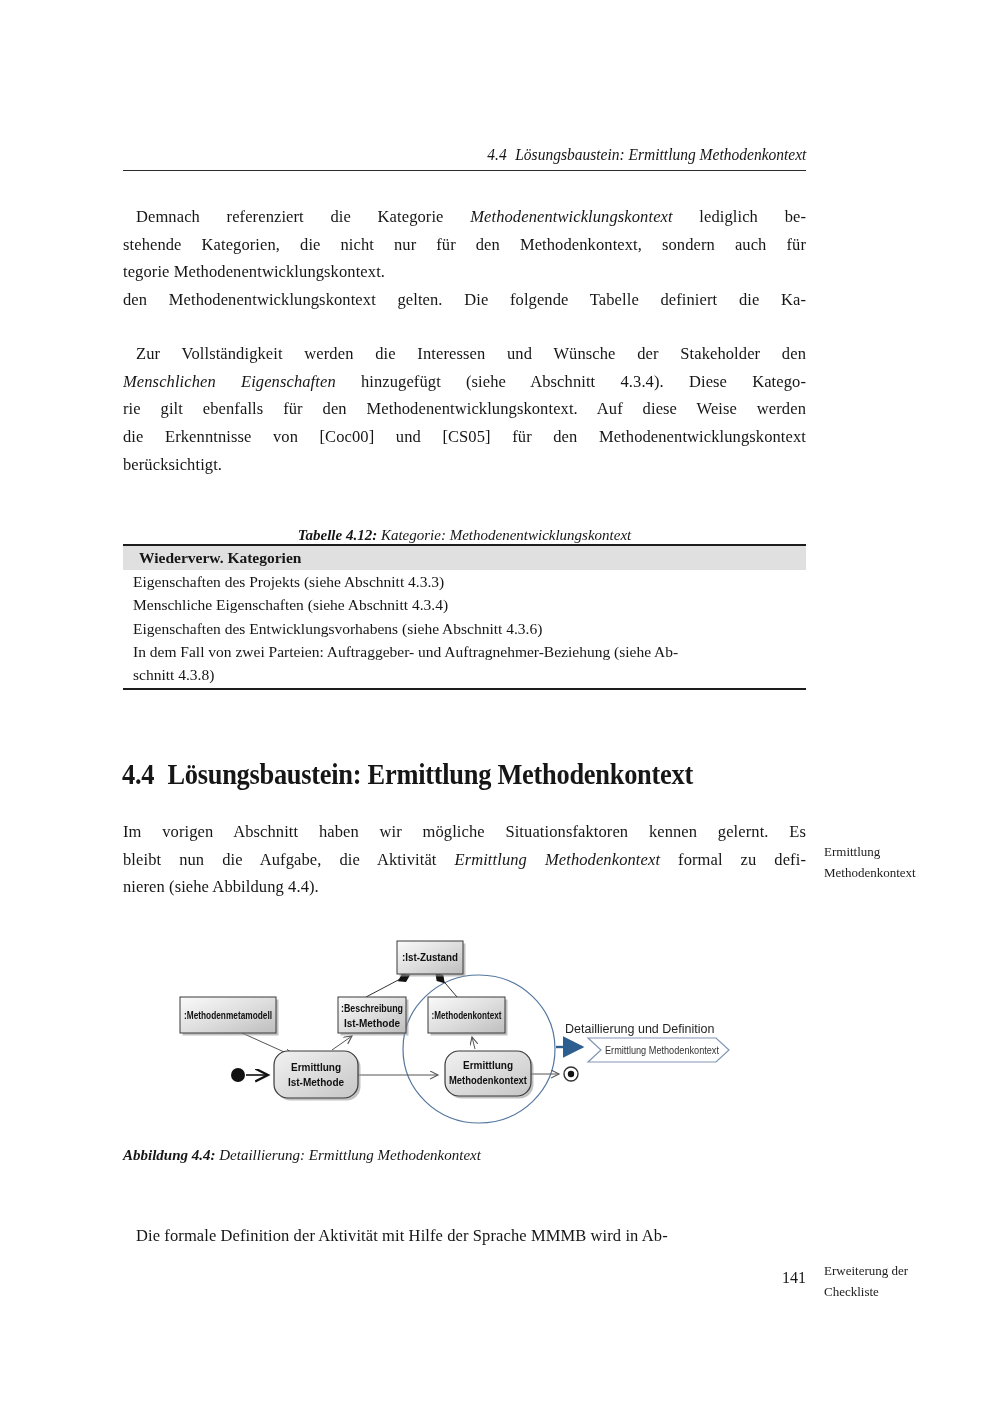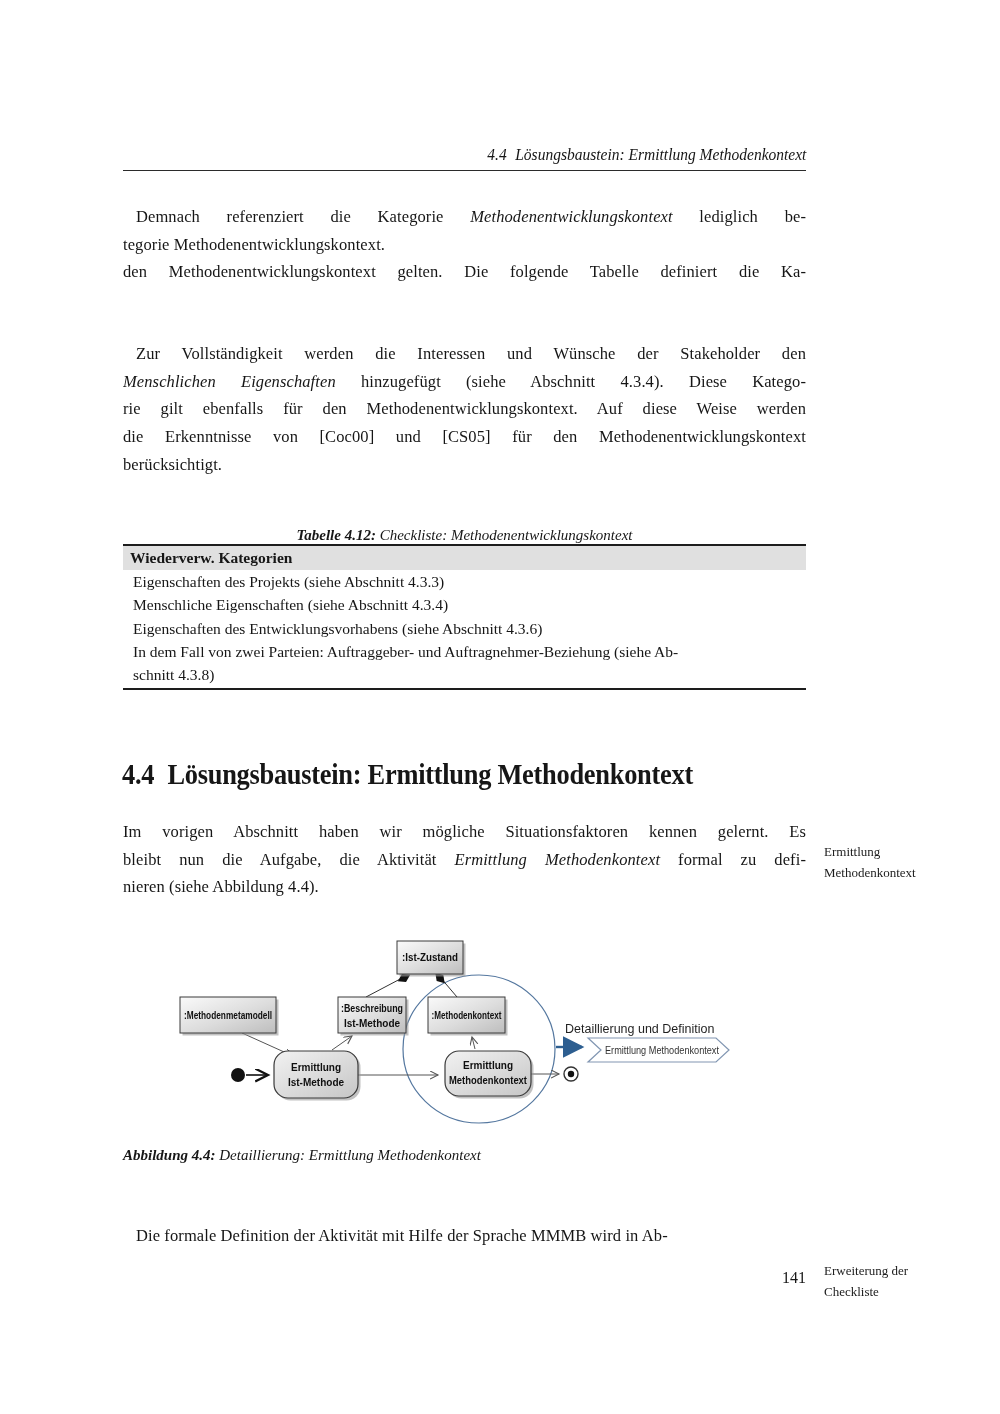--- a/index.html
+++ b/index.html
@@ -28,21 +28,21 @@
   .tbl-caption {
     position:absolute; top:526px; left:123px; width:683px; text-align:center;
     font-size:15px; font-style:italic; line-height:19px;
   }
   .tbl-caption b { font-style:italic; }
   .rule { position:absolute; left:123px; width:683px; background:#1d1d1d; }
   .tbl-rule-top { top:544px; height:2px; }
   .tbl-rule-bottom { top:688px; height:2px; }
   .tbl-header {
     position:absolute; top:546px; left:123px; width:683px; height:24px; background:#e0e0e0;
-    font-weight:bold; font-size:15.5px; line-height:24px; padding-left:7px; box-sizing:border-box;
+    font-weight:bold; font-size:15.5px; line-height:24px; padding-left:16px; box-sizing:border-box;
   }
   .tbl-rows { position:absolute; top:570px; left:123px; width:683px; font-size:15.5px; line-height:23.3px; }
   .tbl-rows .trow { padding-left:10px; height:23.3px; overflow:hidden; }
 
   
   .section-heading {
     position:absolute; top:757px; left:122px; width:720px;
     font-weight:bold; font-size:30px; line-height:34px; white-space:nowrap;
   }
   .section-heading .sh-scale { display:inline-block; transform:scaleX(.88); transform-origin:0 50%; letter-spacing:-.3px; }
@@ -76,33 +76,34 @@
 
 <div class="page">
 
   <div class="running-header">
     <span class="rh-scale"><span class="rh-num">4.4</span><span>Lösungsbaustein: Ermittlung Methodenkontext</span></span>
   </div>
   <div class="header-rule"></div>
 
   <div class="para" style="top:203px;">
     <div class="ln"><span class="indent"></span><span>Demnach referenziert die Kategorie </span><span class="it">Methodenentwicklungskontext</span><span> lediglich be-</span></div>
+    <div class="ln">stehende Kategorien, die nicht nur für den Methodenkontext, sondern auch für</div>
     <div class="ln last">tegorie Methodenentwicklungskontext.</div>
     <div class="ln">den Methodenentwicklungskontext gelten. Die folgende Tabelle definiert die Ka-</div>
   </div>
 
   <div class="para" style="top:340px;">
     <div class="ln"><span class="indent"></span><span>Zur Vollständigkeit werden die Interessen und Wünsche der Stakeholder den</span></div>
     <div class="ln"><span class="it">Menschlichen Eigenschaften</span><span> hinzugefügt (siehe Abschnitt 4.3.4). Diese Katego-</span></div>
     <div class="ln">rie gilt ebenfalls für den Methodenentwicklungskontext. Auf diese Weise werden</div>
     <div class="ln">die Erkenntnisse von [Coc00] und [CS05] für den Methodenentwicklungskontext</div>
     <div class="ln last">berücksichtigt.</div>
   </div>
 
-  <div class="tbl-caption"><b>Tabelle 4.12:</b><span> Checkliste: Methodenentwicklungskontext</span></div>
+  <div class="tbl-caption"><b>Tabelle 4.12:</b><span> Kategorie: Methodenentwicklungskontext</span></div>
   <div class="rule tbl-rule-top"></div>
   <div class="tbl-header">Wiederverw. Kategorien</div>
   <div class="tbl-rows">
     <div class="trow">Eigenschaften des Projekts (siehe Abschnitt 4.3.3)</div>
     <div class="trow">Menschliche Eigenschaften (siehe Abschnitt 4.3.4)</div>
     <div class="trow">Eigenschaften des Entwicklungsvorhabens (siehe Abschnitt 4.3.6)</div>
     <div class="trow">In dem Fall von zwei Parteien: Auftraggeber- und Auftragnehmer-Beziehung (siehe Ab-</div>
     <div class="trow">schnitt 4.3.8)</div>
   </div>
   <div class="rule tbl-rule-bottom"></div>

